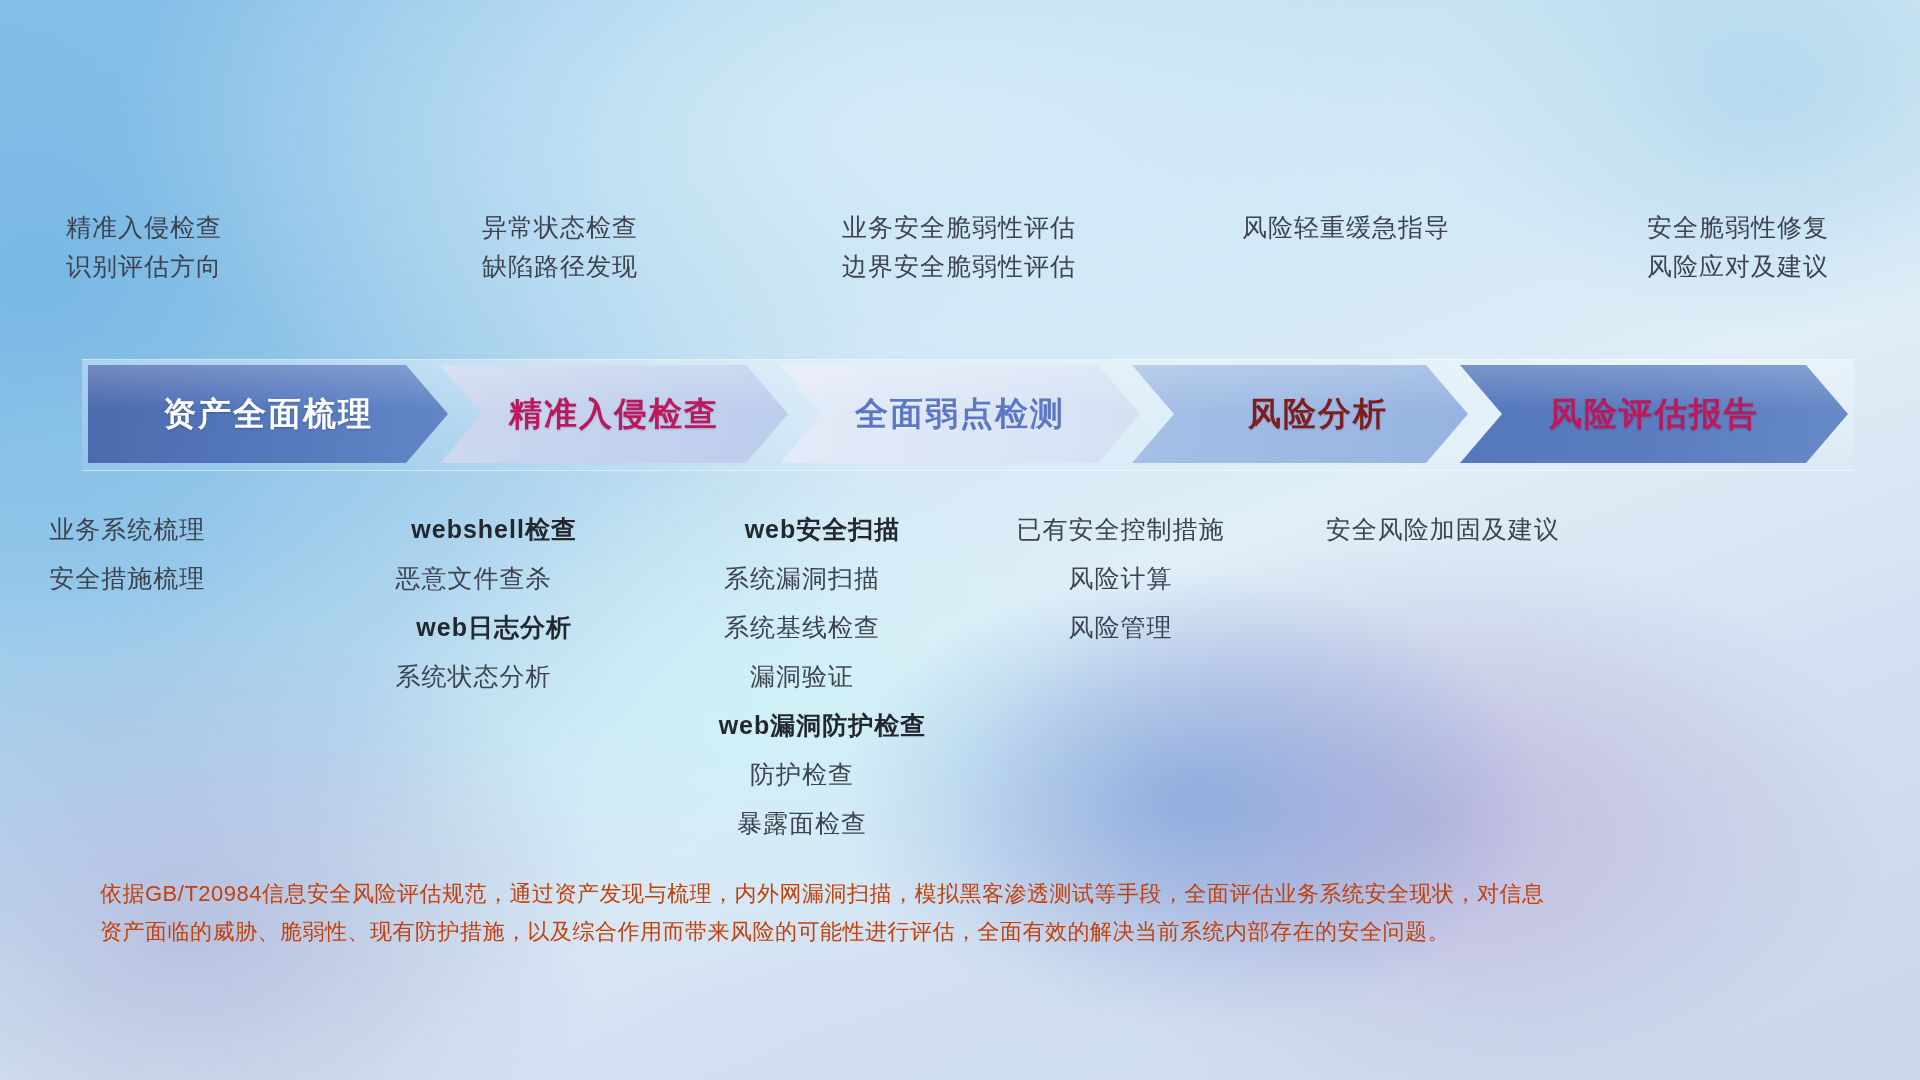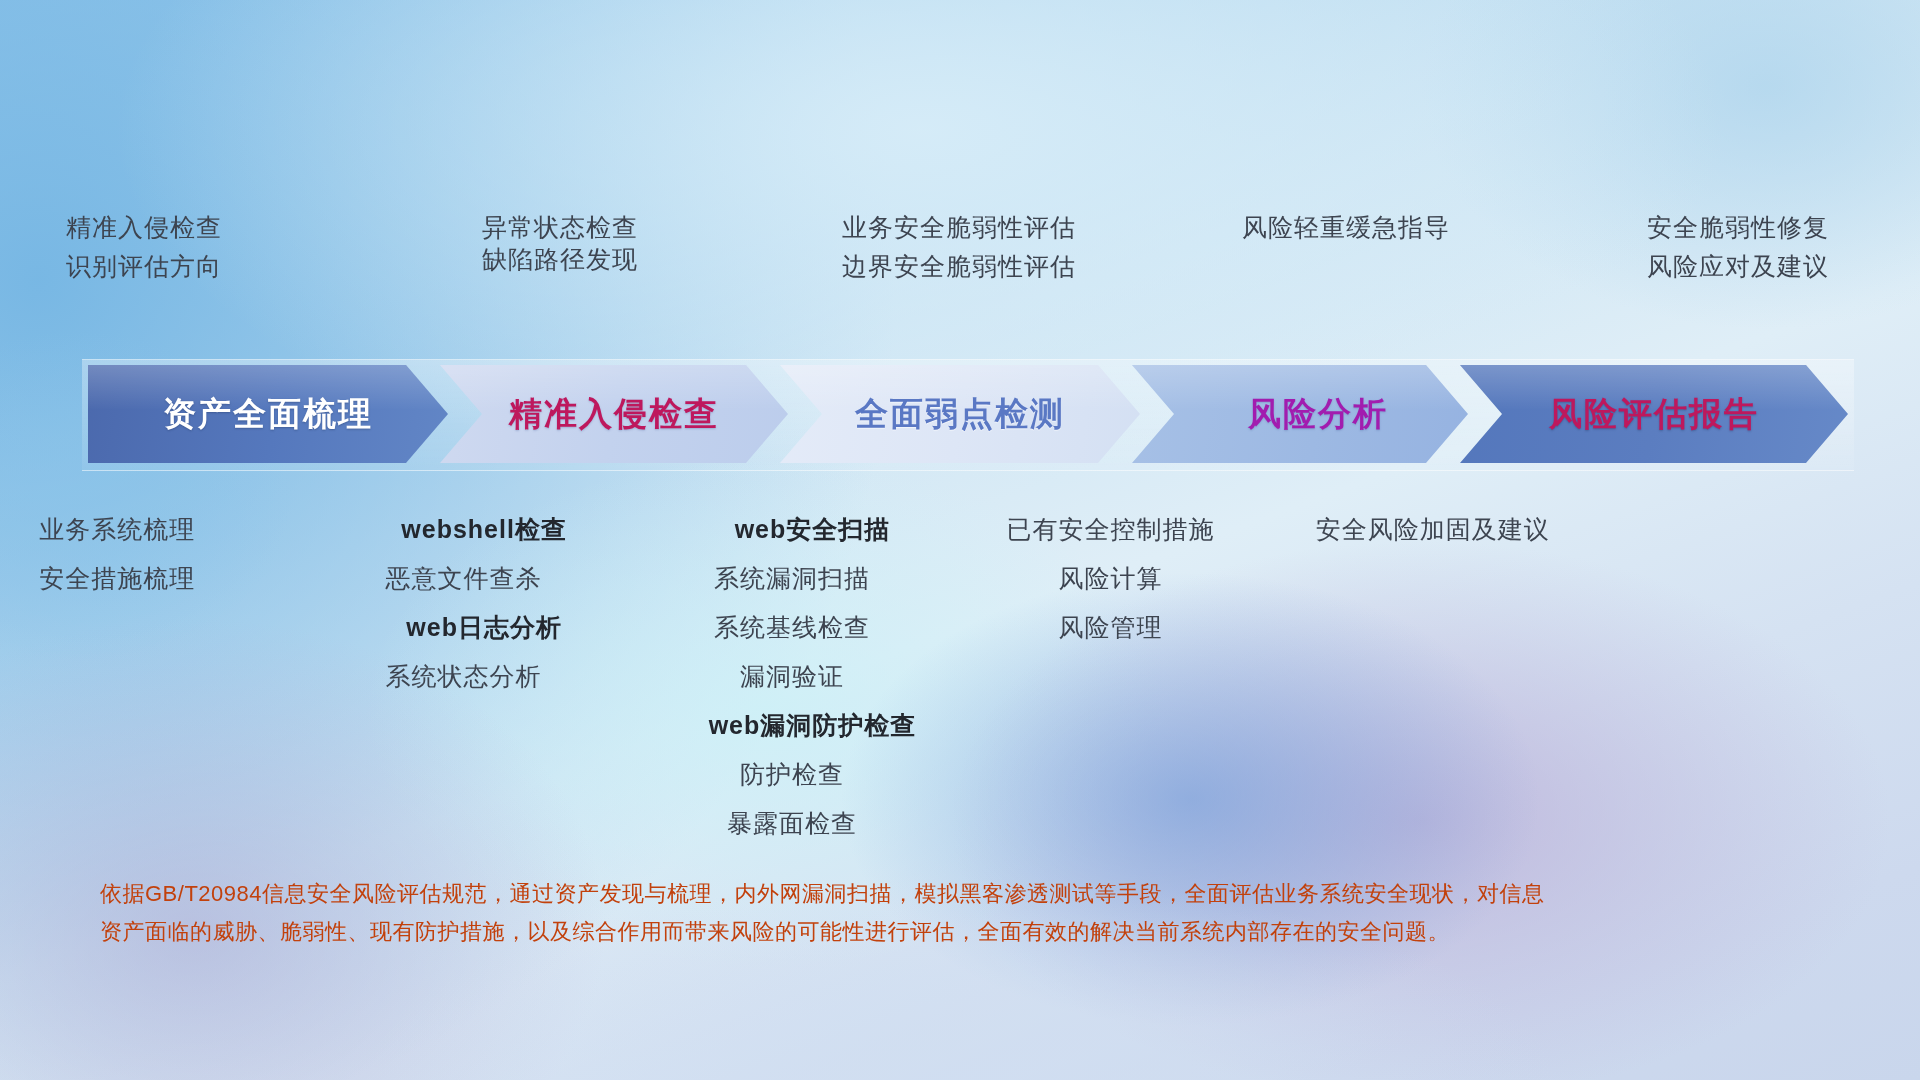--- a/index.html
+++ b/index.html
@@ -47,21 +47,21 @@
   
   .top-band{
     position:absolute;left:0;top:215px;width:1920px;height:110px;
     display:grid;grid-template-columns:repeat(5,1fr);
   }
   .top-cell{display:flex;flex-direction:column;align-items:center;justify-content:flex-start;gap:14px;}
   .top-cell .ln{
     font-size:25px;color:#3d4450;letter-spacing:1px;line-height:1;white-space:nowrap;
   }
   .top-cell.c1{transform:translateX(-48px);}
-  .top-cell.c2{transform:translateX(-16px);gap:7px;}
+  .top-cell.c2{transform:translateX(-16px);}
   .top-cell.c3{transform:translateX(-1px);}
   .top-cell.c4{transform:translateX(2px);}
   .top-cell.c5{transform:translateX(10px);}
 
   
   .ribbon{
     position:absolute;left:88px;top:365px;width:1760px;height:98px;
   }
   .arrow{
     position:absolute;top:0;height:98px;
@@ -87,41 +87,41 @@
   .a3{left:692px;width:360px;}
   .a3::before{background:linear-gradient(100deg,#e4ebf8 0%,#dde6f6 50%,#d4e0f3 100%);}
   .a4{left:1044px;width:336px;}
   .a4::before{background:linear-gradient(100deg,#a6c0e6 0%,#9db9e3 55%,#96b3e1 100%);}
   .a5{left:1372px;width:388px;}
   .a5::before{background:linear-gradient(100deg,#5477bc 0%,#5b7dc0 50%,#6689c8 100%);}
 
   .a1 .lbl{color:#ffffff;text-shadow:0 1px 2px rgba(30,50,90,.35);}
   .a2 .lbl{color:#be185d;text-shadow:0 1px 2px rgba(110,130,180,.45);}
   .a3 .lbl{color:#5a78c4;text-shadow:0 1px 1px rgba(255,255,255,.6);}
-  .a4 .lbl{color:#a21caf;text-shadow:0 1px 2px rgba(90,115,170,.4);margin-left:36px;}
+  .a4 .lbl{color:#7f1d1d;text-shadow:0 1px 2px rgba(90,115,170,.4);margin-left:36px;}
   .a5 .lbl{color:#be185d;text-shadow:0 1px 2px rgba(30,50,90,.35);}
 
   
   .arrow .gloss{
     position:absolute;left:0;right:0;top:0;height:46%;z-index:2;
     background:linear-gradient(180deg,rgba(255,255,255,.22),rgba(255,255,255,0));
     pointer-events:none;
   }
   
   .ribbon-frame{
     position:absolute;left:82px;top:359px;width:1772px;height:110px;
     background:linear-gradient(180deg,rgba(255,255,255,.34),rgba(255,255,255,.06));
     border-top:1px solid rgba(255,255,255,.55);
     border-bottom:1px solid rgba(255,255,255,.30);
     z-index:0;
   }
 
   
   .bottom-band{
-    position:absolute;left:6px;top:505px;width:1572px;height:340px;
+    position:absolute;left:16px;top:505px;width:1572px;height:340px;
     display:grid;grid-template-columns:repeat(5,1fr);
   }
   .bot-cell{display:flex;flex-direction:column;align-items:center;gap:0;}
   .bot-cell .ln{
     font-size:25px;color:#3d4450;letter-spacing:1px;line-height:49px;white-space:nowrap;
   }
   .bot-cell .ln.b{font-weight:bold;color:#23272e;margin-left:41px;}
   .bot-cell.c1{transform:translateX(-46px);}
   .bot-cell.c2{transform:translateX(-14px);}
   .bot-cell.c3{transform:translateX(0px);}

